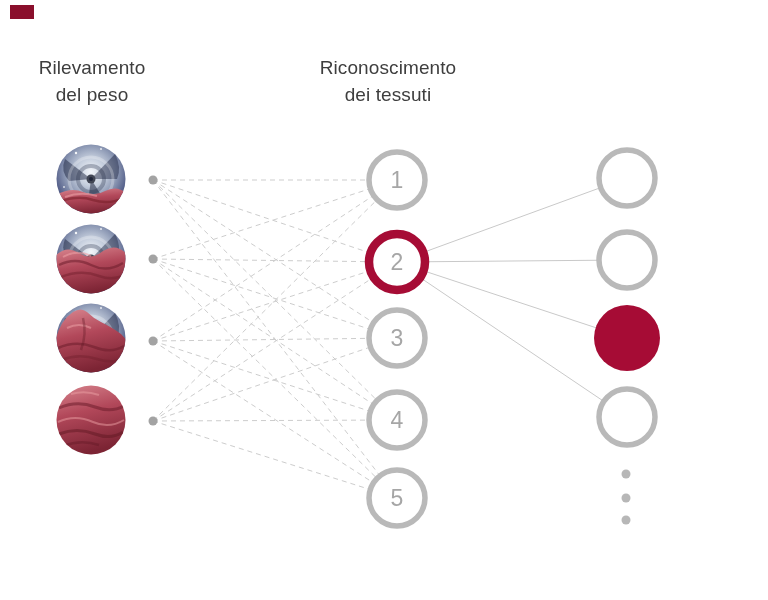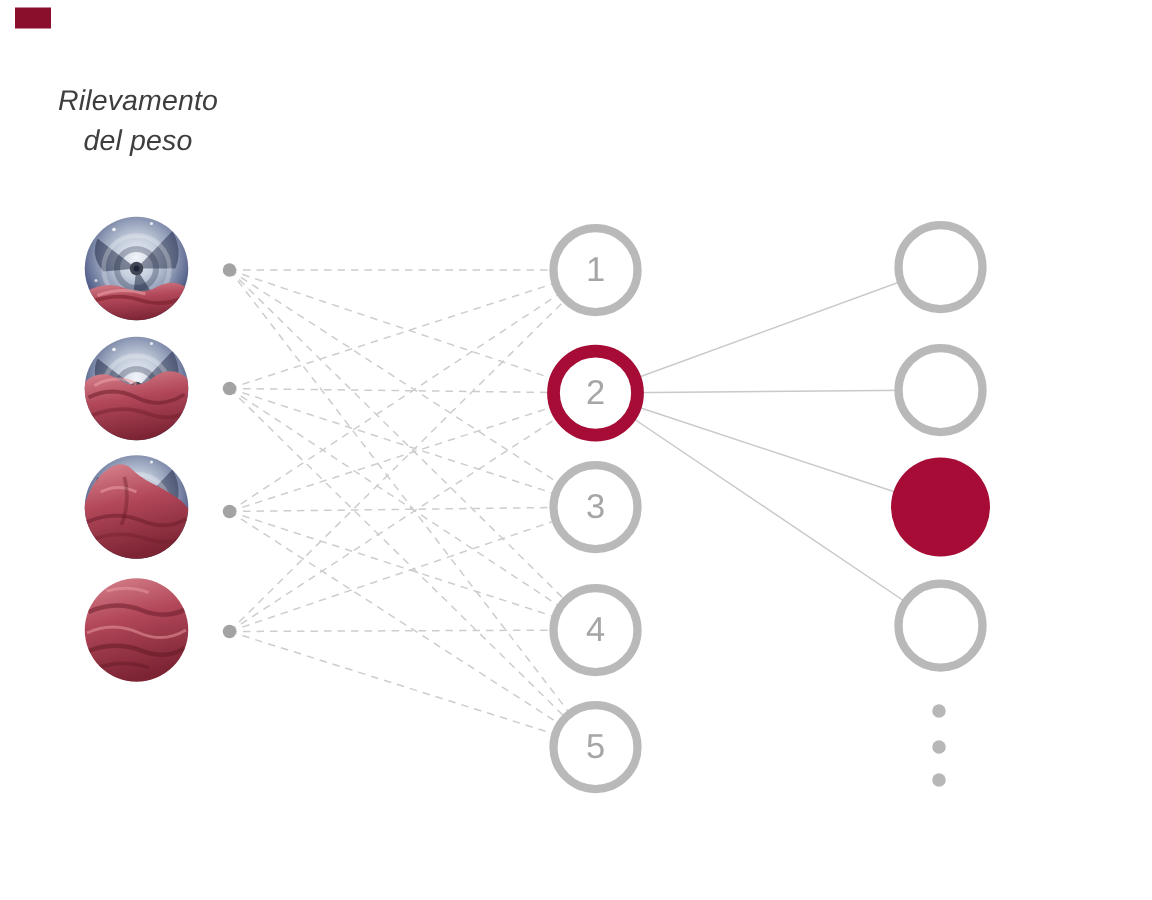--- a/index.html
+++ b/index.html
@@ -3,21 +3,21 @@
 <meta charset="utf-8">
 <style>
   html,body{margin:0;padding:0;background:#fff;}
   .canvas{
     position:relative;width:768px;height:600px;background:#fff;overflow:hidden;
     font-family:"Liberation Sans","DejaVu Sans",sans-serif;
   }
   .corner-accent{position:absolute;left:10px;top:5px;width:24px;height:14px;background:var(--corner,#8a0f2c);}
   .col-title{
     position:absolute;top:55px;text-align:center;font-size:19px;line-height:1.42;
-    color:#3e3e3e;white-space:pre-line;letter-spacing:.1px;font-style:italic;
+    color:#3e3e3e;white-space:pre-line;letter-spacing:.1px;
   }
   .col-title.t1{left:7px;width:170px;}
   .col-title.t2{left:283px;width:210px;}
   .col-title.t3{left:515px;width:230px;}
   svg.net{position:absolute;left:0;top:0;}
   .dashed-line{stroke:#cdcdcd;stroke-width:1;stroke-dasharray:5 4;fill:none;}
   .solid-line{stroke:#c9c9c9;stroke-width:1;fill:none;}
   .input-dot{fill:#a3a3a3;}
   .hidden-ring{fill:#fff;stroke:#b9b9b9;stroke-width:5.5;}
   .hidden-ring.active{stroke:var(--accent,#a60c35);stroke-width:8.5;}
@@ -31,20 +31,22 @@
 </style>
 </head>
 <body>
 
 <div class="canvas">
 
   <div class="corner-accent"></div>
 
   <div class="col-title t1">Rilevamento
 del peso</div>
+  <div class="col-title t2">Riconoscimento
+dei tessuti</div>
 
   <svg class="net" width="768" height="600" viewBox="0 0 768 600">
     <defs>
       <radialGradient id="drumGrad" cx="50%" cy="40%" r="65%">
         <stop offset="0%" stop-color="#f2f5fa"></stop>
         <stop offset="30%" stop-color="#c5cedd"></stop>
         <stop offset="55%" stop-color="#8e9ab5"></stop>
         <stop offset="78%" stop-color="#55608a"></stop>
         <stop offset="100%" stop-color="#222b47"></stop>
       </radialGradient>

